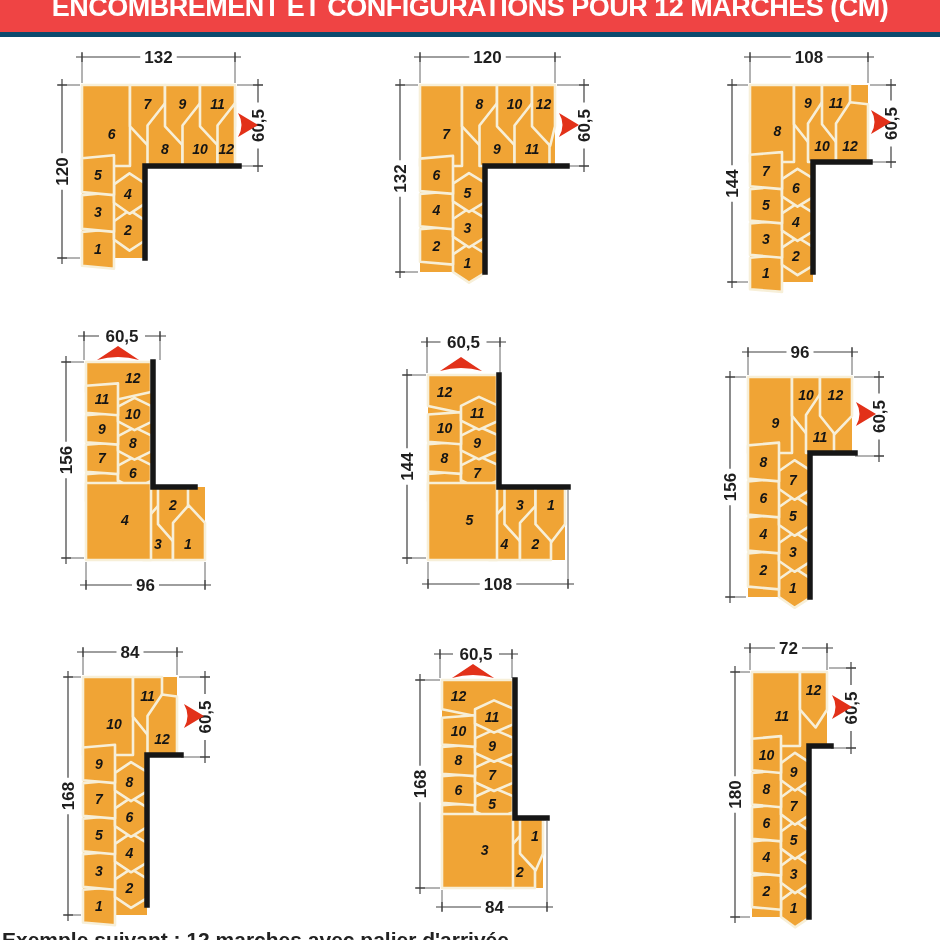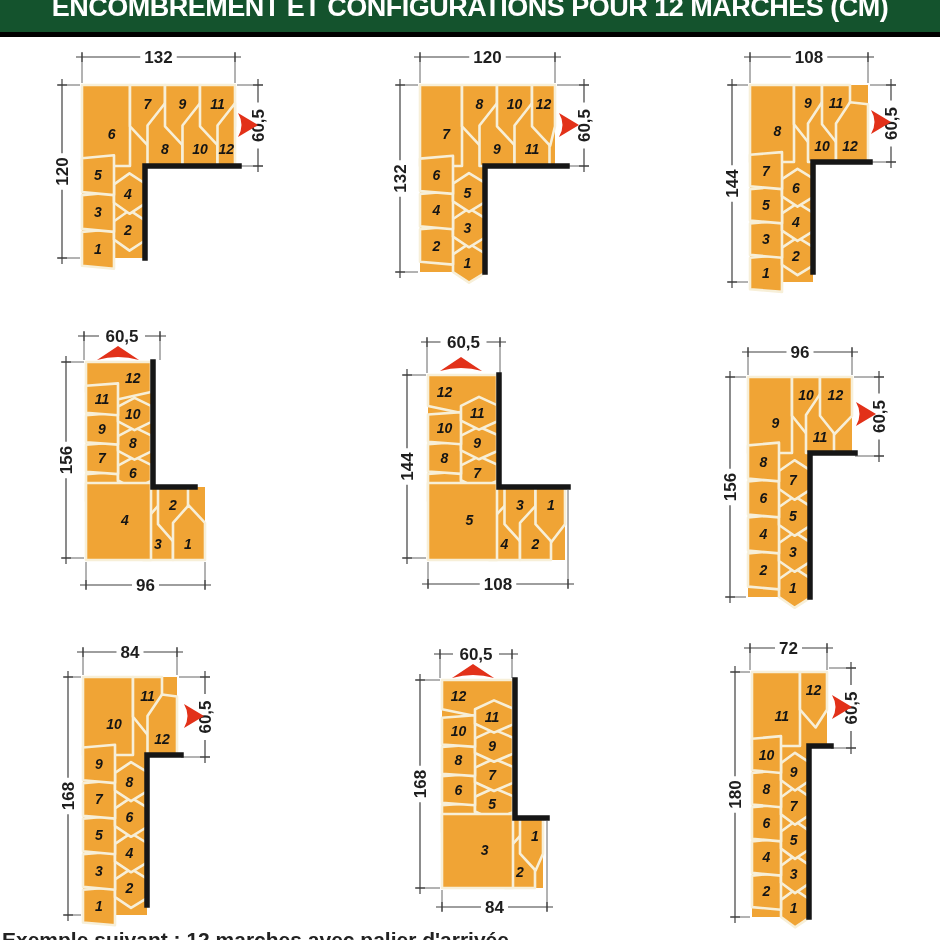--- a/index.html
+++ b/index.html
@@ -2,21 +2,21 @@
 <html><head>
 <meta charset="utf-8">
 <style>
   html,body{margin:0;padding:0;}
   body{
     width:940px;height:940px;position:relative;overflow:hidden;
     background:#ffffff;font-family:"Liberation Sans", sans-serif;
   }
   .banner{
     position:absolute;top:0;left:0;width:940px;height:32px;
-    background:#14532d;border-bottom:5px solid #000000;
+    background:#ef4444;border-bottom:5px solid #0c4a6e;
     overflow:hidden;z-index:2;
   }
   .banner h1{
     margin:-8px 0 0 0;text-align:center;color:#ffffff;
     font-size:27px;font-weight:800;letter-spacing:-0.5px;
     font-family:"Liberation Sans", sans-serif;white-space:nowrap;
   }
   #canvas{position:absolute;top:0;left:0;z-index:1;}
   .caption{
     position:absolute;left:2px;top:928px;width:800px;height:12px;

